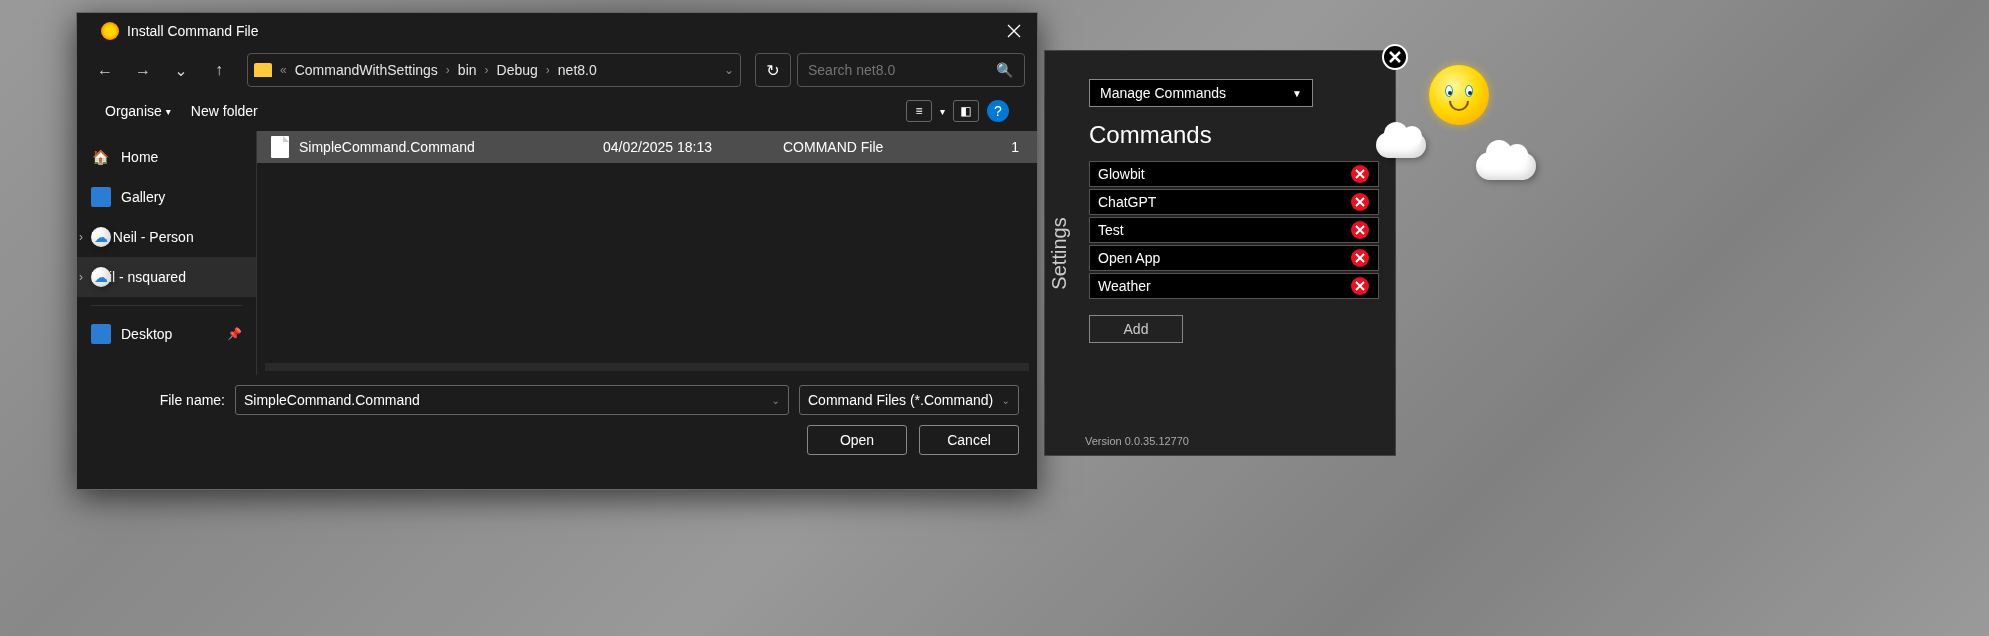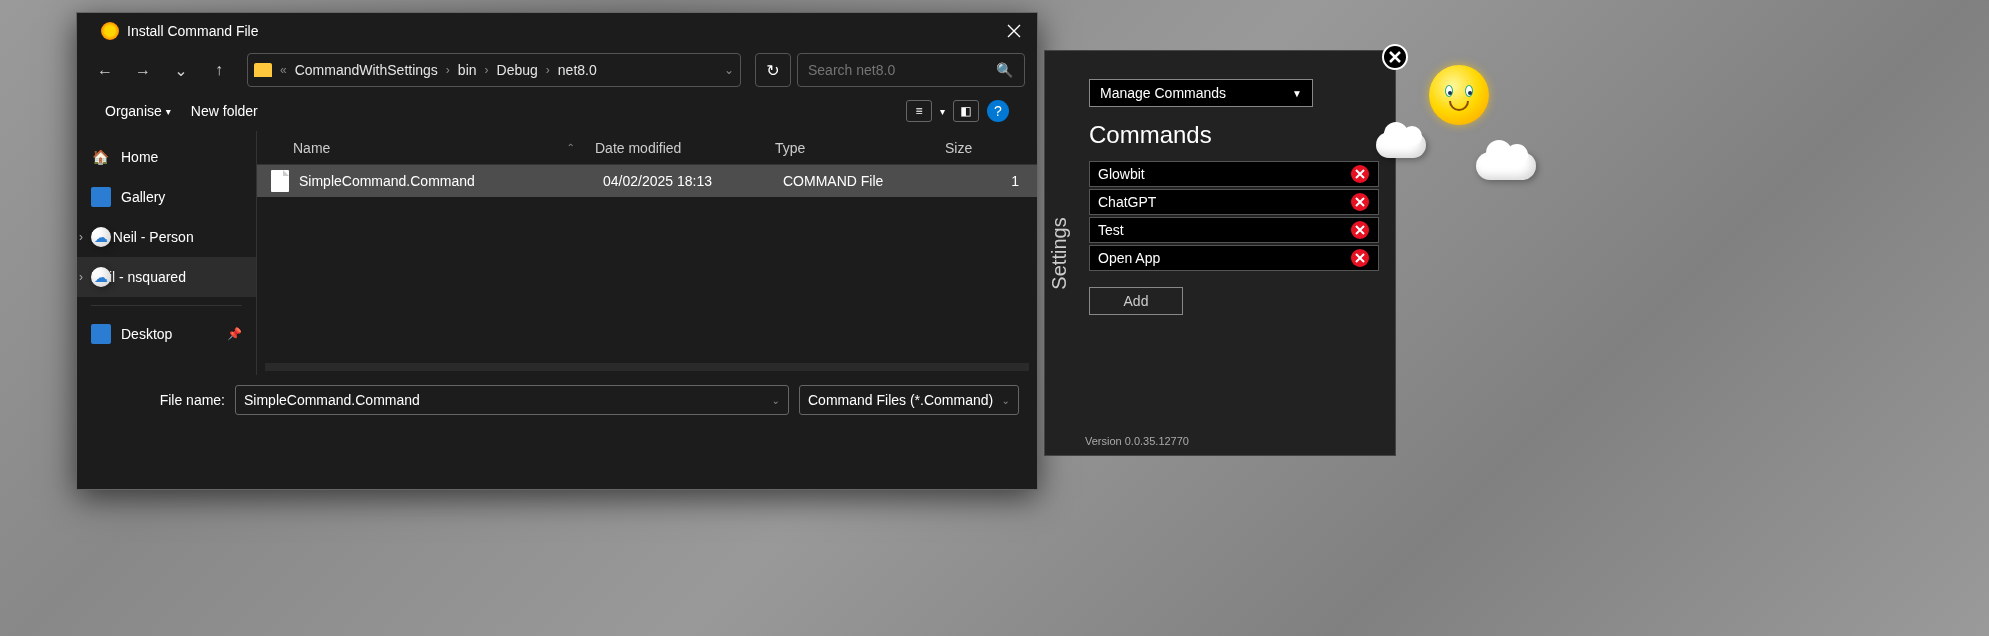--- a/index.html
+++ b/index.html
@@ -189,29 +189,20 @@
       </div>
       <div class="side-divider"></div>
       <div class="side-item">
         <span class="side-icon desktop"></span>
         <span>Desktop</span>
         <span class="pin-icon">📌</span>
       </div>
     </div>
 
     <div class="file-area">
-      <div class="col-header">
-        <div class="col-name">
-          <span>Name</span>
-          <span class="col-sort">⌃</span>
-        </div>
-        <div class="col-date">Date modified</div>
-        <div class="col-type">Type</div>
-        <div class="col-size">Size</div>
-      </div>
       <div class="file-row selected">
         <span class="file-icon"></span>
         <span class="fr-name">SimpleCommand.Command</span>
         <span class="fr-date">04/02/2025 18:13</span>
         <span class="fr-type">COMMAND File</span>
         <span class="fr-size">1</span>
       </div>
       <div class="scroll-track"></div>
     </div>
   </div>
@@ -221,20 +212,24 @@
       <span class="fn-label">File name:</span>
       <div class="fn-input">
         <span>SimpleCommand.Command</span>
         <span style="margin-left:auto;font-size:10px;color:#888">⌄</span>
       </div>
       <div class="filter-select">
         <span>Command Files (*.Command)</span>
         <span style="font-size:10px;color:#888">⌄</span>
       </div>
     </div>
+    <div class="btn-row">
+      <div class="dlg-btn">Open</div>
+      <div class="dlg-btn">Cancel</div>
+    </div>
   </div>
 </div>
 
 <div class="settings-panel">
   <div class="settings-tab">
     <span>Settings</span>
   </div>
   <div class="settings-body">
     <div class="close-x">
       <svg viewBox="0 0 28 28">
@@ -269,20 +264,27 @@
               <path d="M6 6 L14 14 M14 6 L6 14" stroke="#fff" stroke-width="2"></path>
             </svg></span>
       </div>
       <div class="cmd-item">
         <span>Open App</span>
         <span class="del-btn"><svg viewBox="0 0 20 20">
               <circle cx="10" cy="10" r="9" fill="#e81123"></circle>
               <path d="M6 6 L14 14 M14 6 L6 14" stroke="#fff" stroke-width="2"></path>
             </svg></span>
       </div>
+      <div class="cmd-item">
+        <span>Weather</span>
+        <span class="del-btn"><svg viewBox="0 0 20 20">
+              <circle cx="10" cy="10" r="9" fill="#e81123"></circle>
+              <path d="M6 6 L14 14 M14 6 L6 14" stroke="#fff" stroke-width="2"></path>
+            </svg></span>
+      </div>
     </div>
     <div class="add-btn">Add</div>
     <div class="version">Version 0.0.35.12770</div>
   </div>
 </div>
 
 <div class="big-sun">
   <div class="sun-body">
     <div class="sun-face">
       <div class="eye l"></div>

